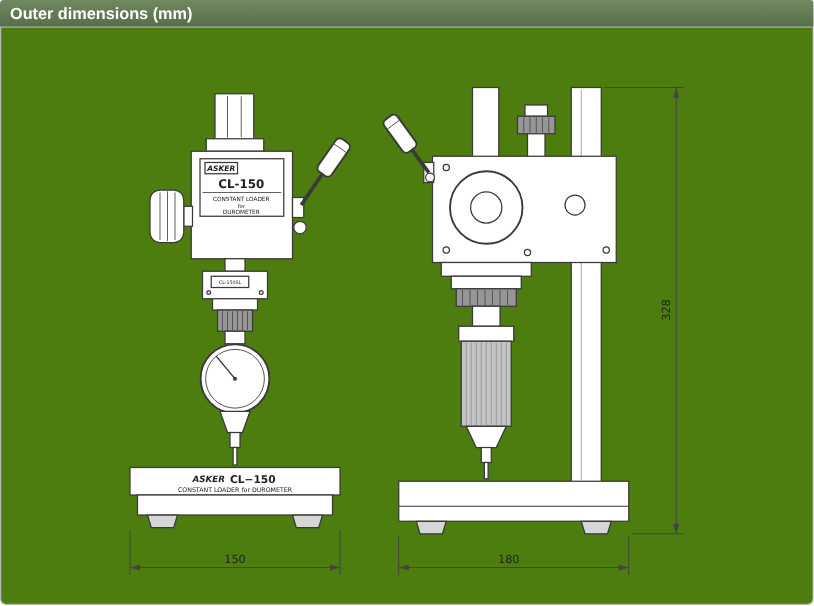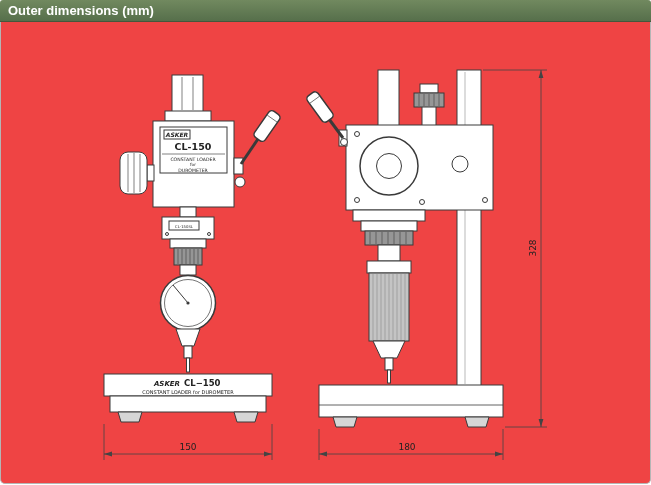--- a/index.html
+++ b/index.html
@@ -10,21 +10,21 @@
     background:linear-gradient(#71895f,#566f4b);
     border-bottom:1px solid #44573c;
     border-radius:3px 3px 0 0;
     color:#fff;font-size:13px;font-weight:bold;
     padding-left:8px;box-sizing:border-box;
   }
   .drawing-panel{
     width:651px;height:462px;box-sizing:border-box;
     border:1px solid #b5b5b5;border-top:none;
     border-radius:0 0 5px 5px;
-    background:#ef4444;
+    background:#4d7c0f;
   }
   svg text{font-family:"DejaVu Sans", sans-serif;fill:#222;}
   .ln{fill:#fff;stroke:#3a3a3a;stroke-width:1;}
   .lnthick{fill:#fff;stroke:#3a3a3a;stroke-width:1.5;}
   .knurl{fill:#969696;stroke:#3a3a3a;stroke-width:1;}
   .grip{fill:#c4c4c4;stroke:#3a3a3a;stroke-width:1;}
   .foot{fill:#d6d6d6;stroke:#3a3a3a;stroke-width:1;}
   .hatch{stroke:#4a4a4a;stroke-width:.7;}
   .griphatch{stroke:#8a8a8a;stroke-width:.6;}
   .dim{stroke:#444;stroke-width:.8;fill:none;}

